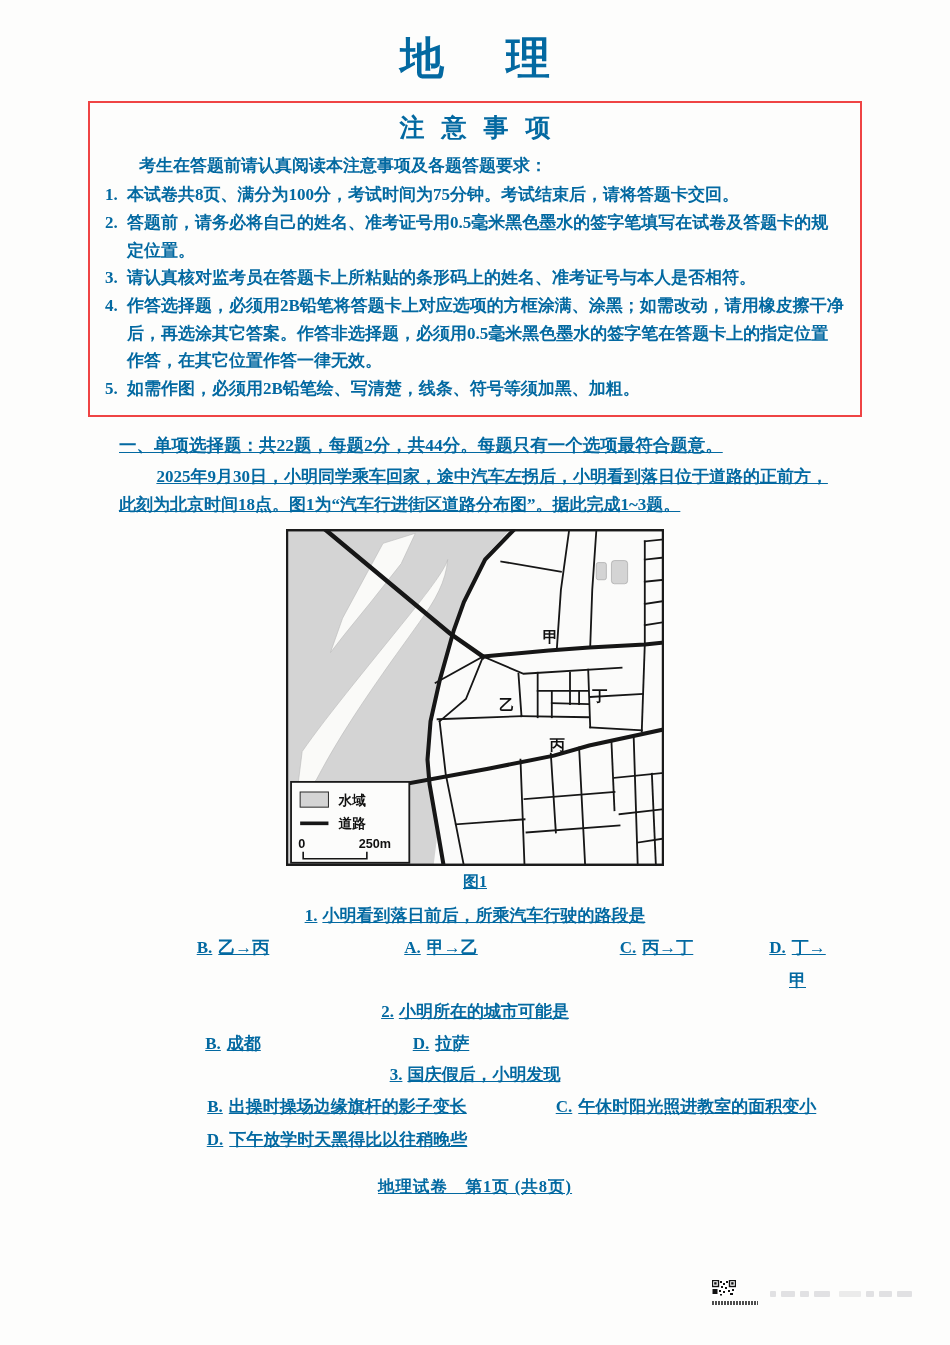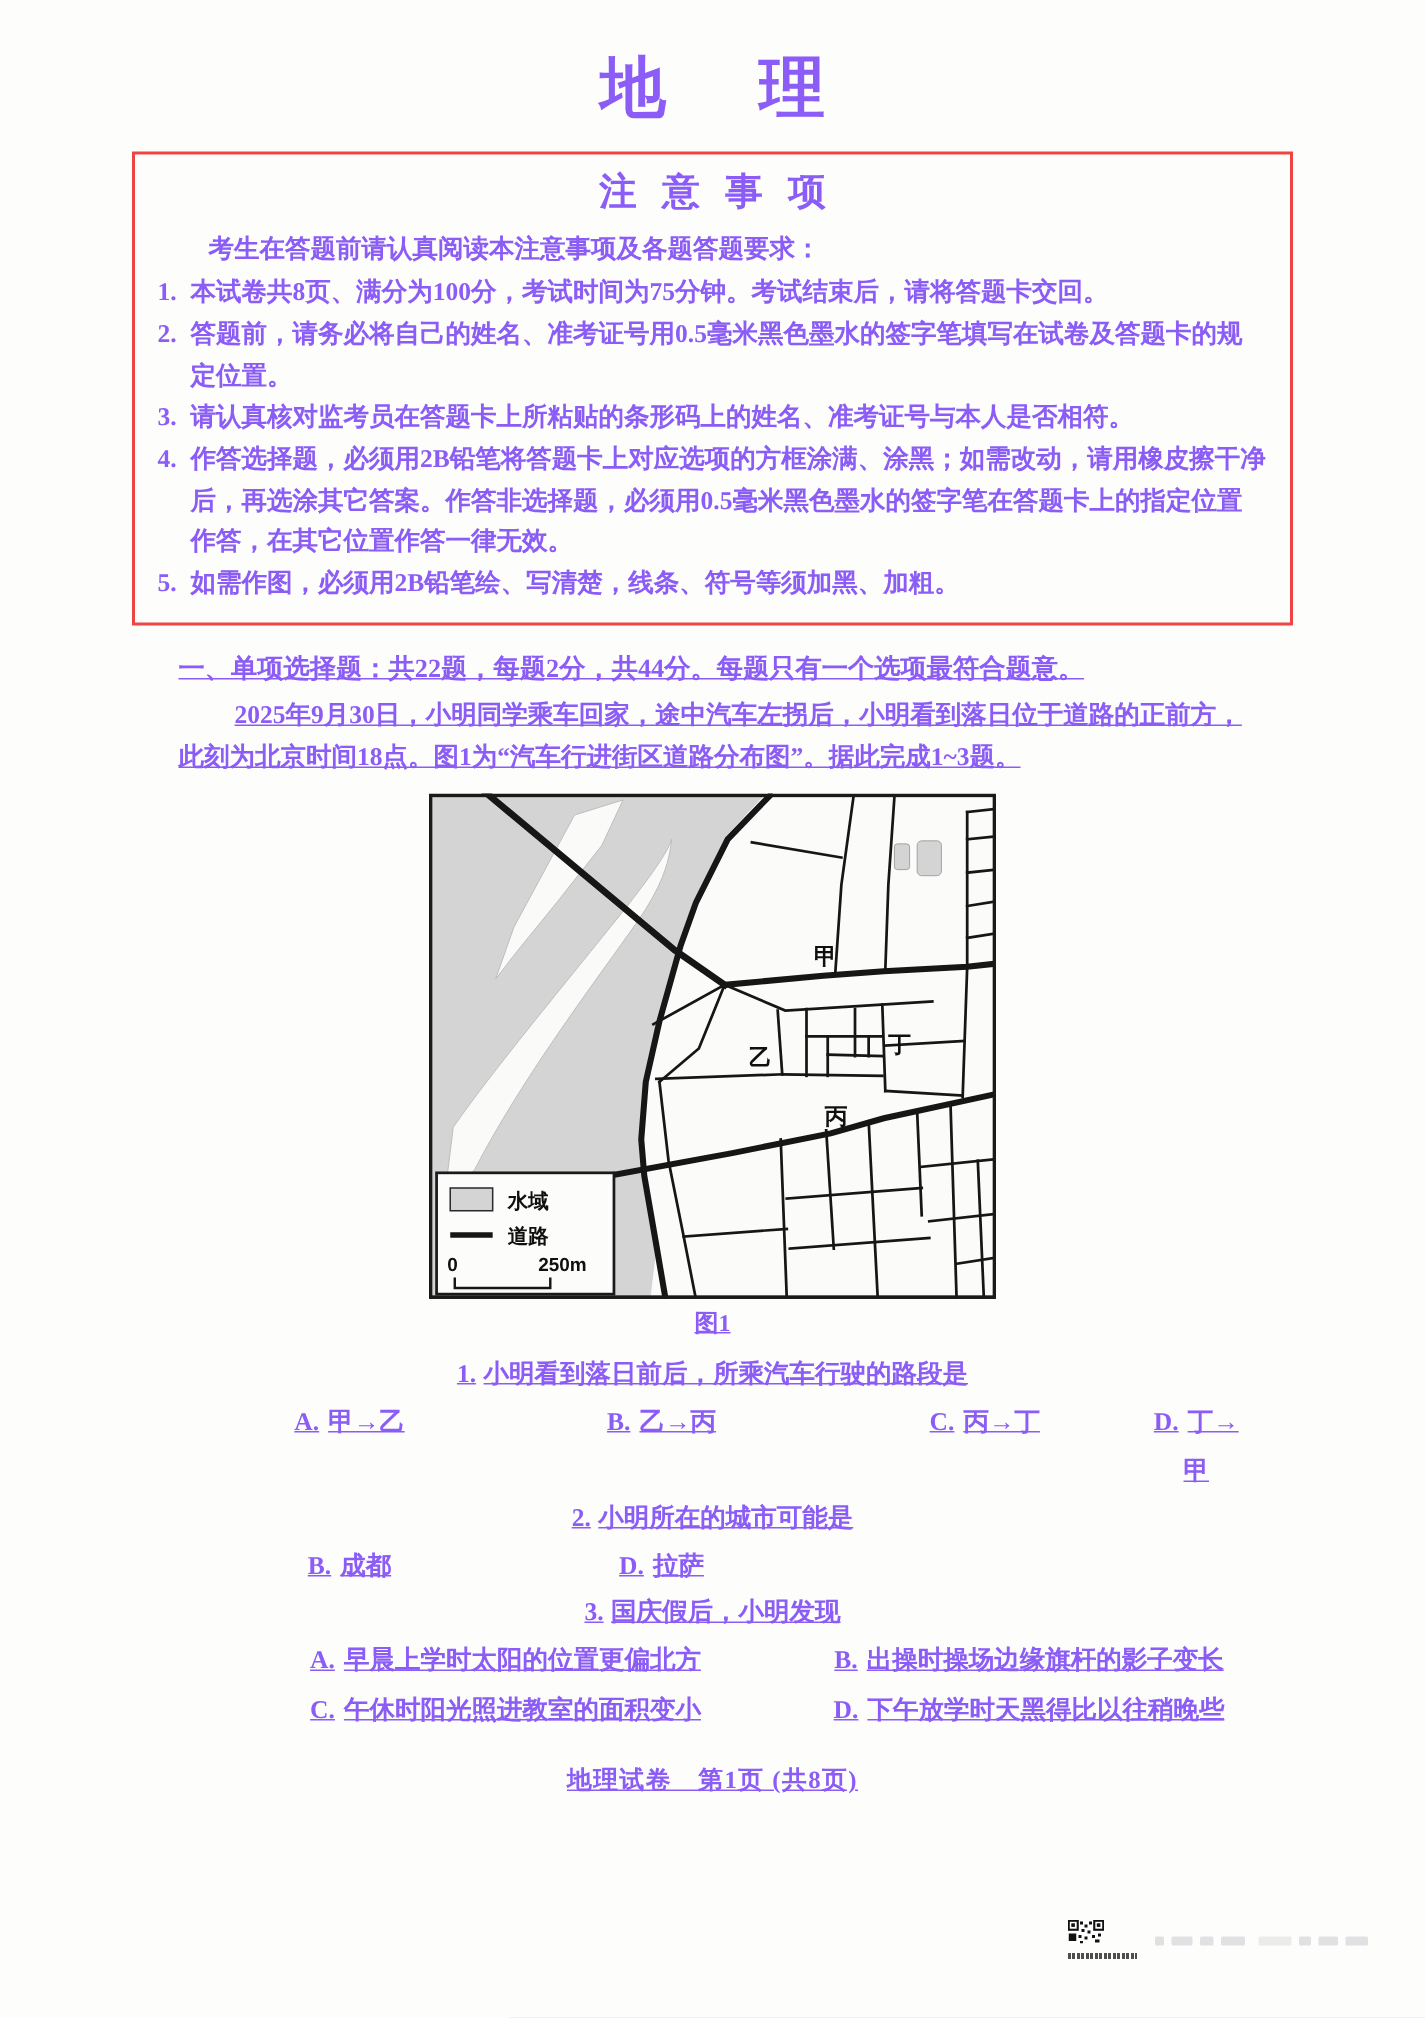--- a/index.html
+++ b/index.html
@@ -1,21 +1,21 @@
 <!DOCTYPE html>
 <html><head>
 <meta charset="utf-8">
 <style>
   html,body{margin:0;padding:0;background:#e8e8e8;}
   .page{
     position:relative;
     width:950px;height:1345px;
     margin:0 auto;
     background:#fdfdfc;
-    color:#8b5cf6;
+    color:#0369a1;
     font-family:"Liberation Serif","DejaVu Serif",serif;
     overflow:hidden;
   }
   .title{
     margin:0;padding-top:34px;
     text-align:center;
     font-size:44px;font-weight:800;
     letter-spacing:62px;text-indent:62px;
     line-height:1.15;
     font-family:"Liberation Serif","DejaVu Serif",serif;
@@ -206,39 +206,38 @@
     </div>
 
     <div class="figure-caption">图1</div>
 
     <div class="questions">
 
       <div class="q-stem">
         <span class="q-num">1.</span><span>小明看到落日前后，所乘汽车行驶的路段是</span>
       </div>
       <div class="opt-row4">
+        <span class="opt"><span class="lab">B.</span><span>乙→丙</span></span>
         <span class="opt"><span class="lab">A.</span><span>甲→乙</span></span>
-        <span class="opt"><span class="lab">B.</span><span>乙→丙</span></span>
         <span class="opt"><span class="lab">C.</span><span>丙→丁</span></span>
         <span class="opt"><span class="lab">D.</span><span>丁→甲</span></span>
       </div>
 
       <div class="q-stem">
         <span class="q-num">2.</span><span>小明所在的城市可能是</span>
       </div>
       <div class="opt-row4">
         <span class="opt"><span class="lab">B.</span><span>成都</span></span>
         <span class="opt"><span class="lab">D.</span><span>拉萨</span></span>
       </div>
 
       <div class="q-stem">
         <span class="q-num">3.</span><span>国庆假后，小明发现</span>
       </div>
       <div class="opt-row2">
-        <span class="opt"><span class="lab">A.</span><span>早晨上学时太阳的位置更偏北方</span></span>
         <span class="opt"><span class="lab">B.</span><span>出操时操场边缘旗杆的影子变长</span></span>
         <span class="opt"><span class="lab">C.</span><span>午休时阳光照进教室的面积变小</span></span>
         <span class="opt"><span class="lab">D.</span><span>下午放学时天黑得比以往稍晚些</span></span>
       </div>
 
     </div>
 
     <div class="footer">地理试卷　第1页 (共8页)</div>
   </div>
 

